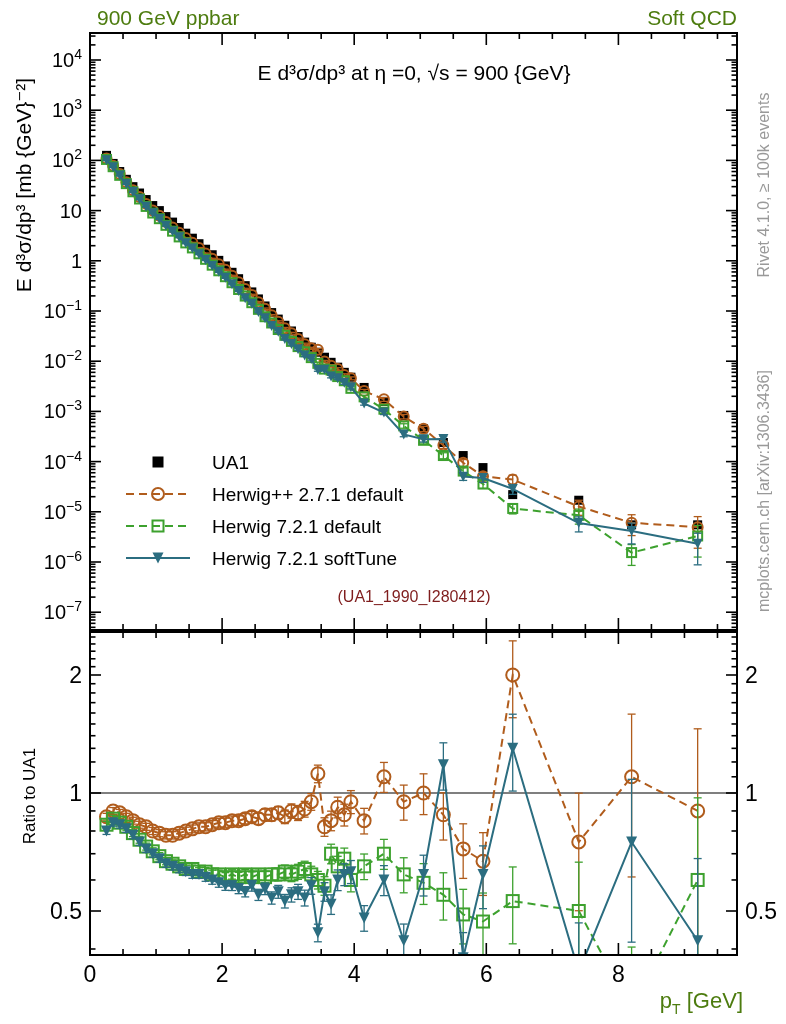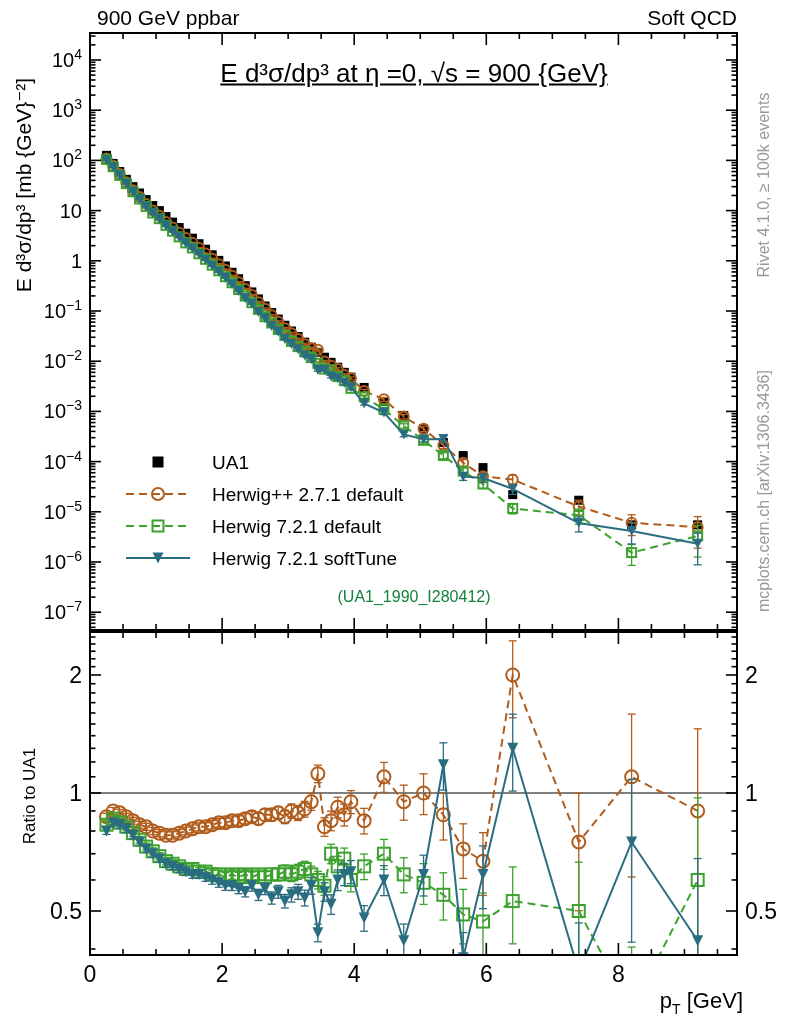--- a/index.html
+++ b/index.html
@@ -1,27 +1,27 @@
 <!DOCTYPE html>
 <html><head>
 <meta charset="utf-8">
 <style>
   html,body{margin:0;padding:0;background:#fff;}
   #page{position:relative;width:786px;height:1024px;background:#fff;
         font-family:"Liberation Sans","DejaVu Sans",sans-serif;overflow:hidden;}
   #plot{position:absolute;left:0;top:0;}
-  .overlay{position:absolute;white-space:nowrap;color:#000000;}
+  .overlay{position:absolute;white-space:nowrap;color:#4d7c0f;}
   .vtext{position:absolute;transform:translate(-50%,-50%) rotate(-90deg);white-space:nowrap;}
   .ctext{position:absolute;transform:translate(-50%,-50%);white-space:nowrap;}
   .hdr{font-size:21px;}
-  .title{font-size:26px;text-decoration:underline;}
+  .title{font-size:21px;}
   .ylab-main{font-size:21px;}
   .ylab-ratio{font-size:17px;}
   .side{font-size:16px;color:#999;}
-  .watermark{font-size:16px;color:#15803d;}
+  .watermark{font-size:16px;color:#7f1d1d;}
   .xtitle{font-size:22px;}
   .xtitle .sub{font-size:14px;vertical-align:-6px;}
 </style>
 </head>
 <body>
 
 <div id="page">
   <svg id="plot" width="786" height="1024">
       <defs>
         <clipPath id="clipM">

